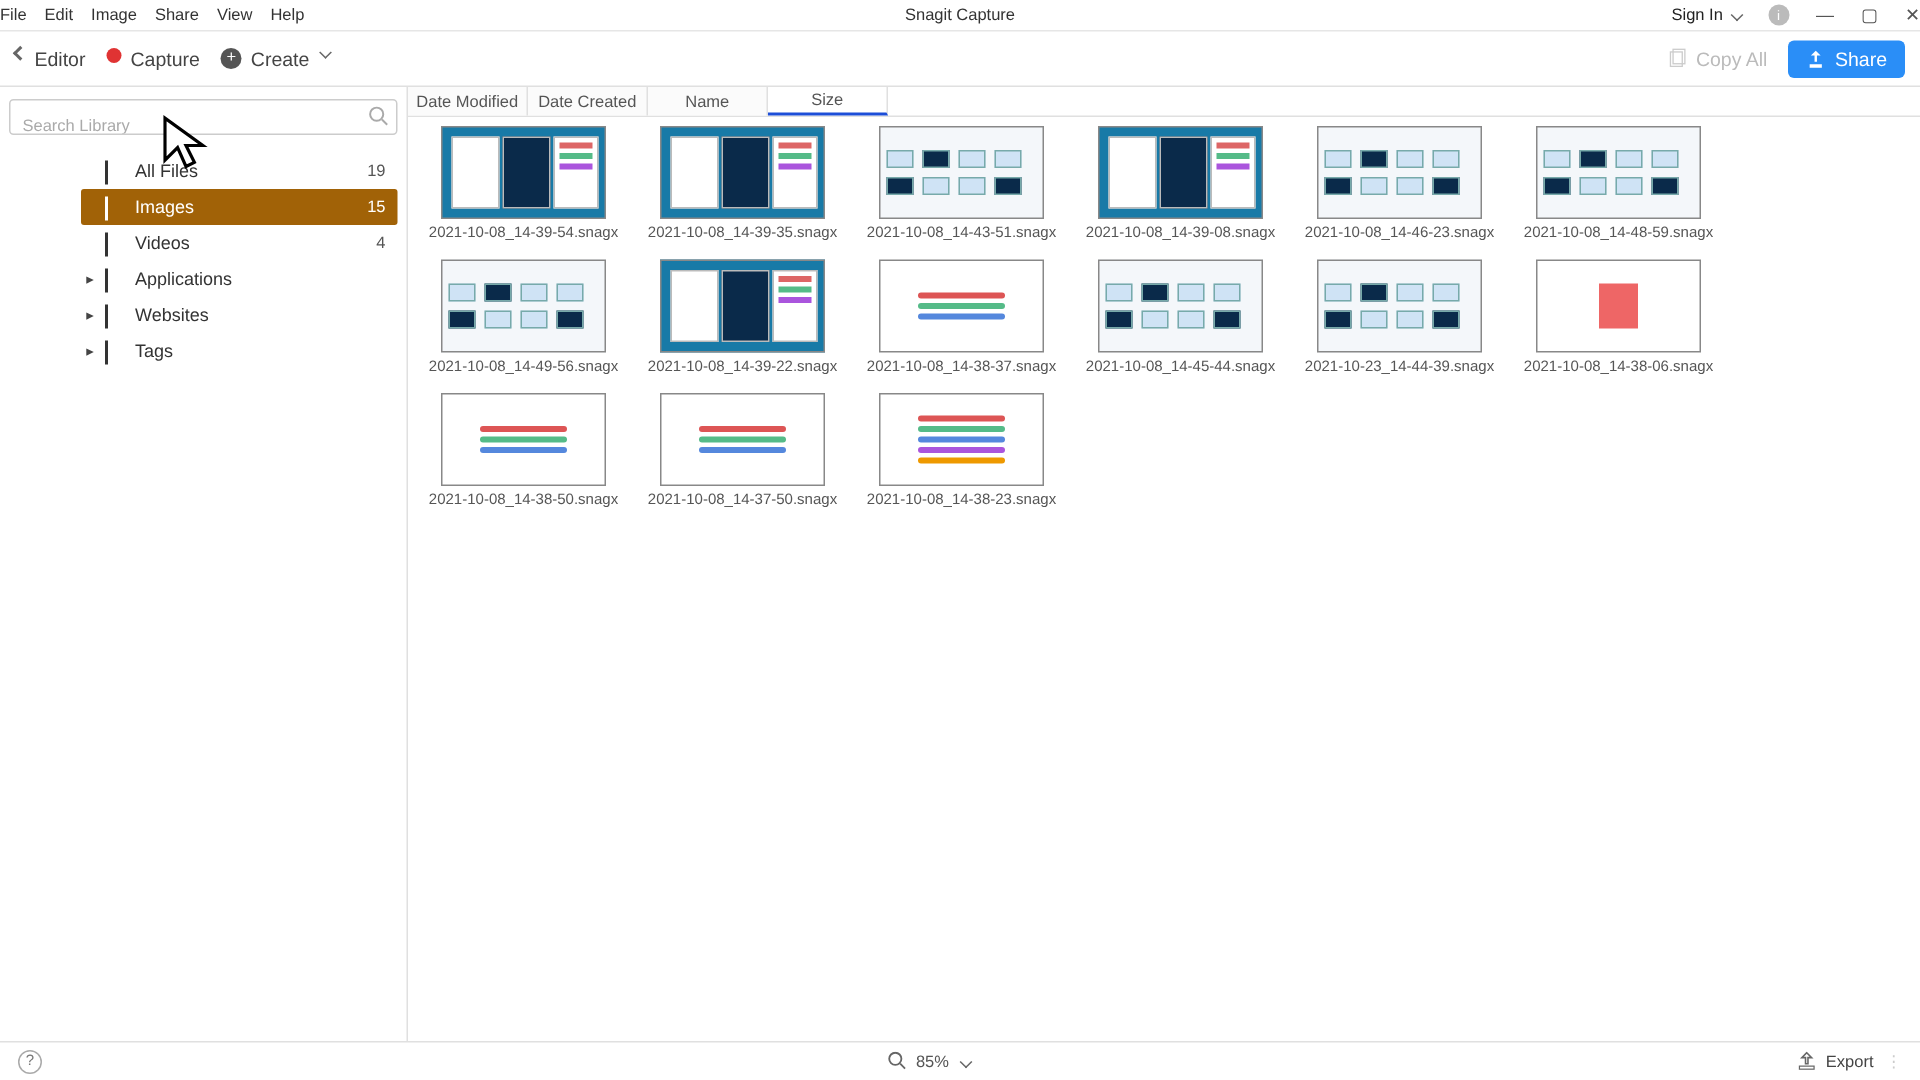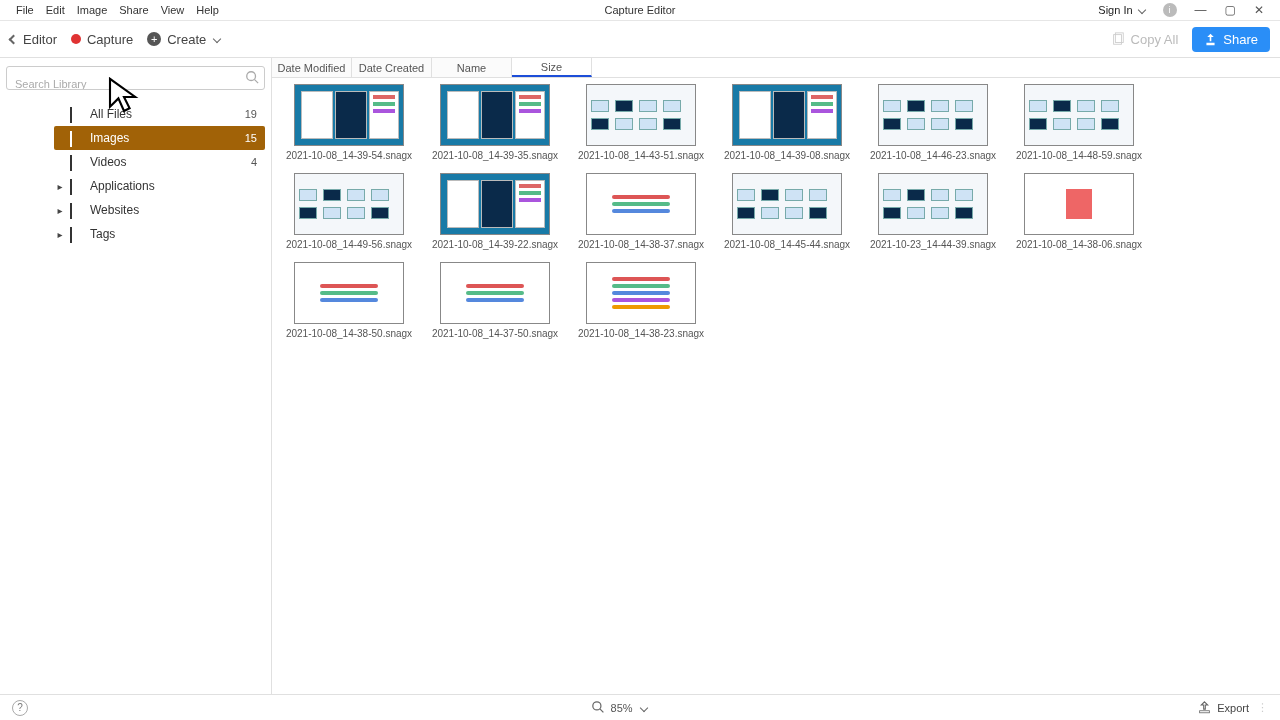--- a/index.html
+++ b/index.html
@@ -1,23 +1,23 @@
 <!DOCTYPE html>
 <html><head>
 <meta charset="utf-8">
 <style>
   * { box-sizing: border-box; margin: 0; padding: 0; font-family: -apple-system, BlinkMacSystemFont, "Segoe UI", Arial, sans-serif; }
   html, body { width: 1280px; height: 720px; overflow: hidden; background: #fff; }
-  .menubar { height: 20px; display: flex; align-items: center; padding: 0 16px; font-size: 11px; color: #333; position: relative; text-align: center; }
+  .menubar { height: 20px; display: flex; align-items: center; padding: 0 0; font-size: 11px; color: #333; position: relative; text-align: center; }
   .menubar .menu-item { margin-right: 12px; cursor: default; }
   .menubar .title { position: absolute; left: 50%; transform: translateX(-50%); color: #333; }
   .menubar .win-controls { margin-left: auto; display: flex; align-items: center; gap: 18px; color: #555; font-size: 12px; }
   .signin { display: inline-flex; align-items: center; gap: 4px; color: #222; font-size: 11px; }
   .toolbar { height: 38px; border-top: 1px solid #e6e6e6; border-bottom: 1px solid #e0e0e0; display: flex; align-items: center; padding: 0 10px; font-size: 13px; color: #444; gap: 14px; }
-  .toolbar .tbtn { display: inline-flex; align-items: center; gap: 6px; cursor: default; }
+  .toolbar .tbtn { display: inline-flex; align-items: flex-start; gap: 6px; cursor: default; }
   .toolbar .spacer { flex: 1; }
   .toolbar .copyall { color: #bbb; display: inline-flex; align-items: center; gap: 6px; }
   .share-btn { background: #2a8ef7; color: #fff; border-radius: 4px; padding: 5px 12px; display: inline-flex; align-items: center; gap: 6px; font-size: 13px; }
   .icon-back { width: 7px; height: 7px; border-left: 2px solid #666; border-bottom: 2px solid #666; transform: rotate(45deg); display: inline-block; }
   .rec-dot { width: 10px; height: 10px; border-radius: 50%; background: #e03333; display: inline-block; }
   .plus-circle { width: 14px; height: 14px; border-radius: 50%; background: #555; color: #fff; display: inline-flex; align-items: center; justify-content: center; font-size: 11px; line-height: 1; }
   .chev { width: 6px; height: 6px; border-right: 1.5px solid #666; border-bottom: 1.5px solid #666; transform: rotate(45deg); display: inline-block; margin-left: 2px; }
   .main { display: flex; height: calc(720px - 20px - 38px - 26px); }
   .sidebar { width: 272px; border-right: 1px solid #e0e0e0; display: flex; flex-direction: column; padding: 8px 6px 0 6px; }
   .search-wrap { position: relative; margin-bottom: 10px; }
@@ -60,21 +60,21 @@
 </head>
 <body>
 
 <div class="menubar">
   <span class="menu-item">File</span>
   <span class="menu-item">Edit</span>
   <span class="menu-item">Image</span>
   <span class="menu-item">Share</span>
   <span class="menu-item">View</span>
   <span class="menu-item">Help</span>
-  <span class="title">Capture Editor</span>
+  <span class="title">Snagit Capture</span>
   <div class="win-controls">
     <span class="signin">
       <span>Sign In</span>
         <span class="chev"></span>
     </span>
     <span class="user-circle">i</span>
     <span>—</span>
     <span>▢</span>
     <span>✕</span>
   </div>

